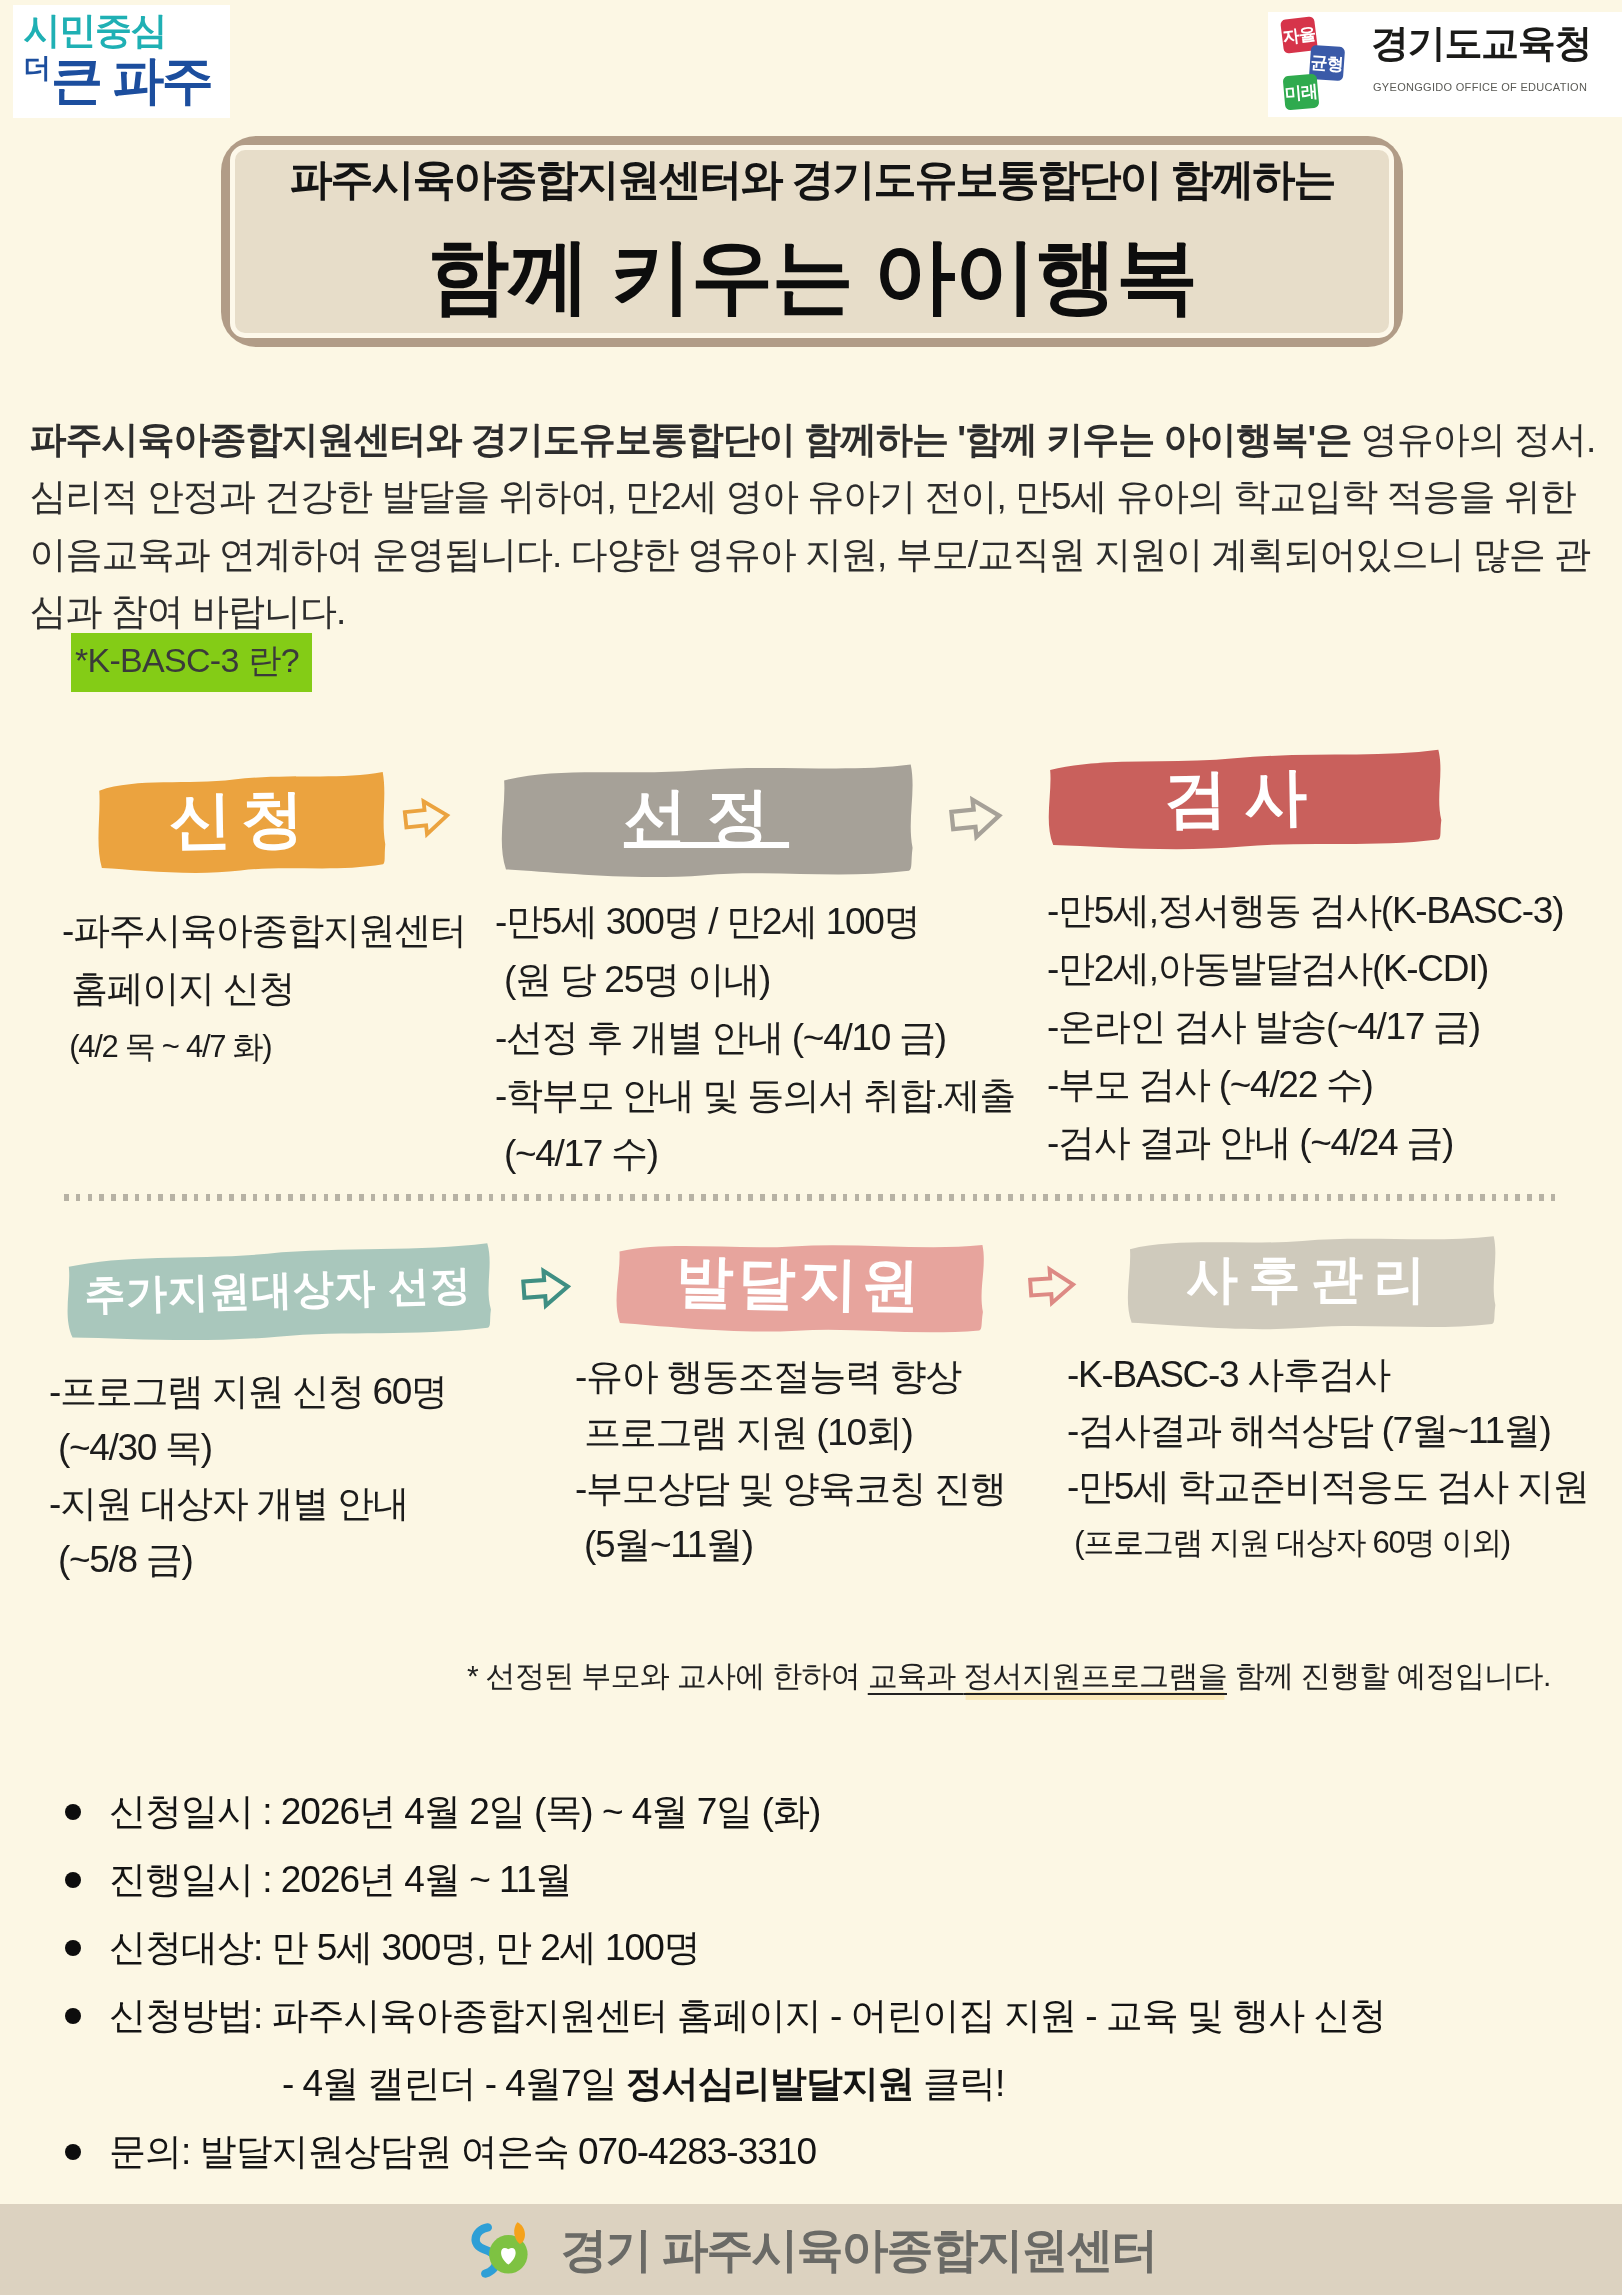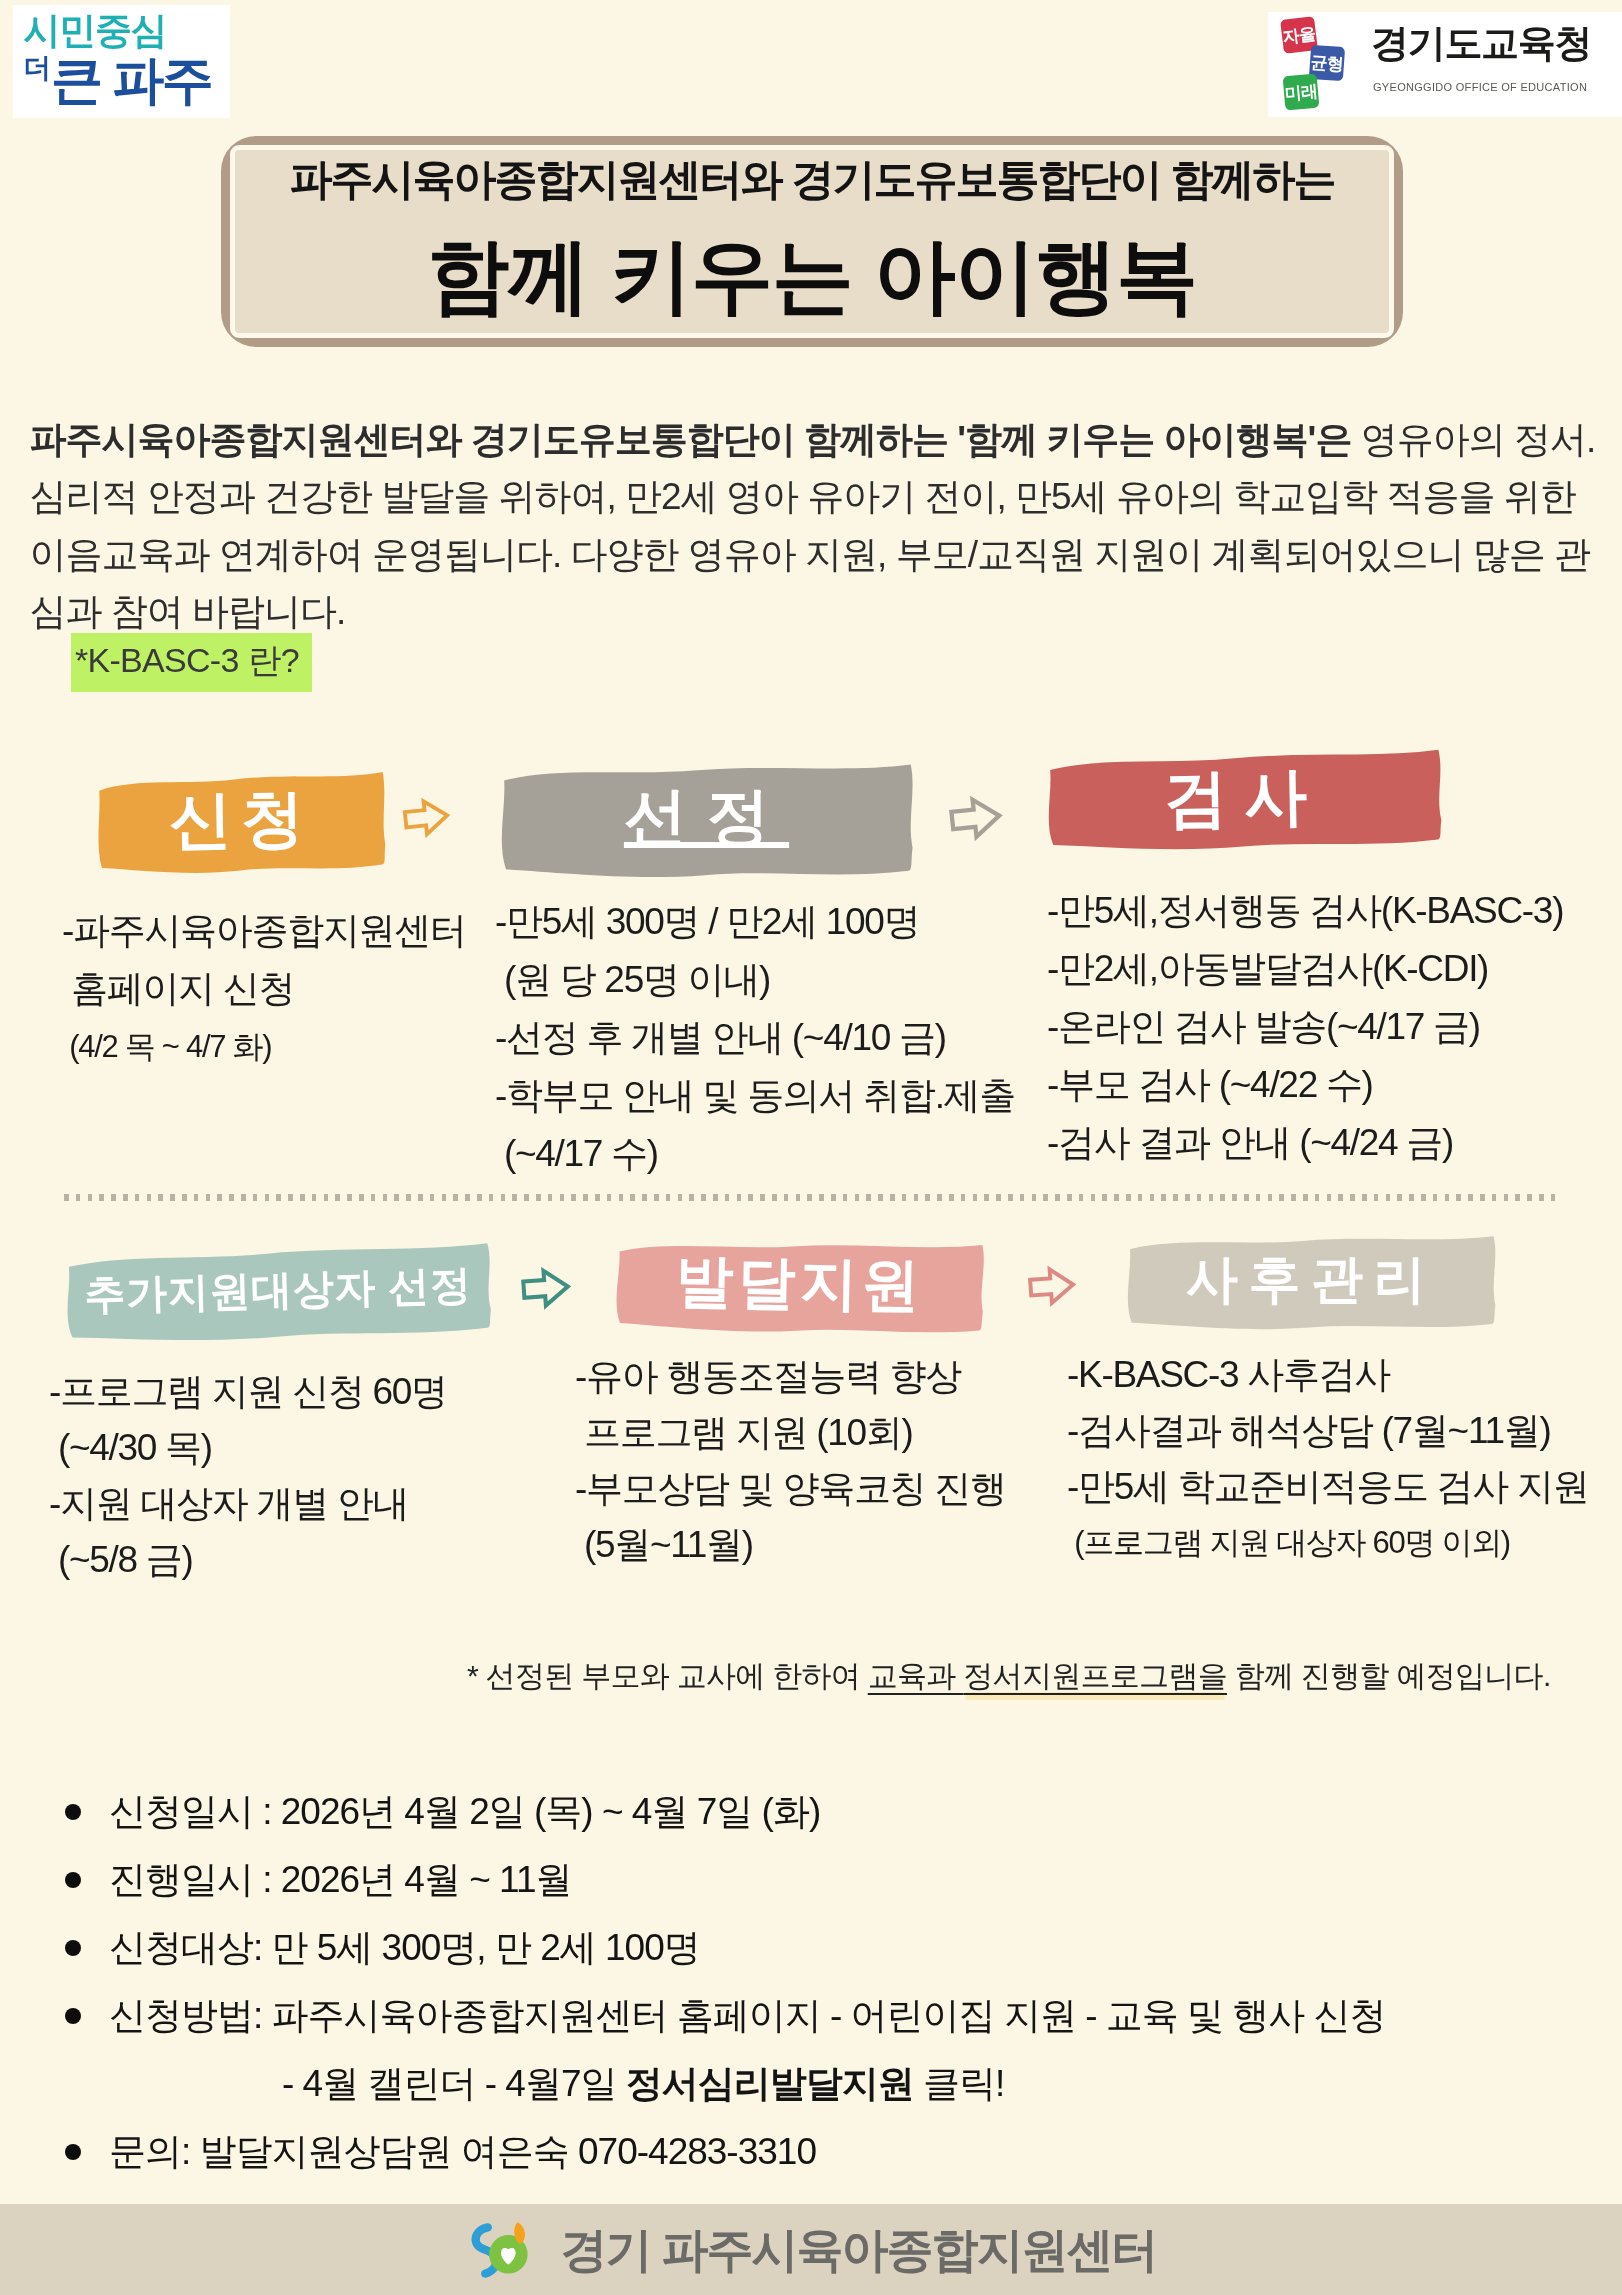--- a/index.html
+++ b/index.html
@@ -16,32 +16,32 @@
   .badge{position:absolute;width:34px;height:34px;border-radius:5.2px;color:#fff;font-weight:800;font-size:17px;
          display:flex;align-items:center;justify-content:center;letter-spacing:-0.7px;}
   .b-red{left:14.4px;top:6.5px;background:#d6344a;transform:rotate(-7deg);}
   .b-blue{left:42px;top:34px;background:#3a5aa8;transform:rotate(4deg);}
   .b-green{left:15.7px;top:63px;background:#2faa4e;transform:rotate(-5deg);}
   .goe-title{position:absolute;left:103px;top:6px;font-size:38px;font-weight:700;color:#1b1b19;letter-spacing:-1.3px;}
   .goe-sub{position:absolute;left:105px;top:69px;font-size:11px;color:#5a5a55;letter-spacing:0.3px;}
 
   
   .title-banner{left:221px;top:136px;width:1182px;height:211px;background:#b19c87;border-radius:35px;padding:9.2px;box-sizing:border-box;}
-  .tb-inner{width:100%;height:100%;background:#e7ddc9;border:5.9px solid #fdf8ea;border-radius:9px;box-sizing:border-box;
+  .tb-inner{width:100%;height:100%;background:#e7ddc9;border:5.9px solid #fdf8ea;border-radius:15px;box-sizing:border-box;
             display:flex;flex-direction:column;align-items:center;justify-content:center;gap:13px;}
   .tb-sub{font-size:43px;font-weight:800;color:#141414;letter-spacing:-2px;}
   .tb-main{font-size:82px;font-weight:800;color:#0d0d0d;letter-spacing:-1.3px;}
 
   
   .intro{left:29.4px;top:411px;width:1572px;font-size:37px;line-height:1.55;color:#2d2d2d;letter-spacing:-1px;margin:0;}
   .b{font-weight:bold;}
 
   
   .kbasc{left:71px;top:633px;}
-  .kbasc-head{display:inline-block;background:#bef264;font-size:34px;color:#3a3a3a;padding:5.2px 13px 7.9px 3.9px;letter-spacing:-0.7px;}
+  .kbasc-head{display:inline-block;background:#84cc16;font-size:34px;color:#3a3a3a;padding:5.2px 13px 7.9px 3.9px;letter-spacing:-0.7px;}
   .kbasc-desc{margin-top:9.2px;font-size:30px;color:#333;letter-spacing:-0.7px;}
   .u{text-decoration:underline;text-underline-offset:7.2px;text-decoration-thickness:1.6px;}
   .hl{box-shadow:0 10.5px 0 -2.6px #fae9b9;}
 
   
   .wavy svg{position:absolute;inset:0;width:100%;height:100%;}
   .wlabel{position:absolute;inset:0;display:flex;align-items:center;justify-content:center;color:#ffffff;font-weight:800;}
   .apply{left:92px;top:767px;width:298px;height:106px;transform:rotate(-1deg);}  .apply .wlabel{font-size:63px;letter-spacing:9.2px;}
   .select{left:493px;top:756px;width:427px;height:122px;}                          .select .wlabel{font-size:63px;letter-spacing:19.6px;text-decoration:underline;}
   .test{left:1040px;top:746px;width:408px;height:103px;transform:rotate(-1deg);}   .test .wlabel{font-size:63px;letter-spacing:17px;}

